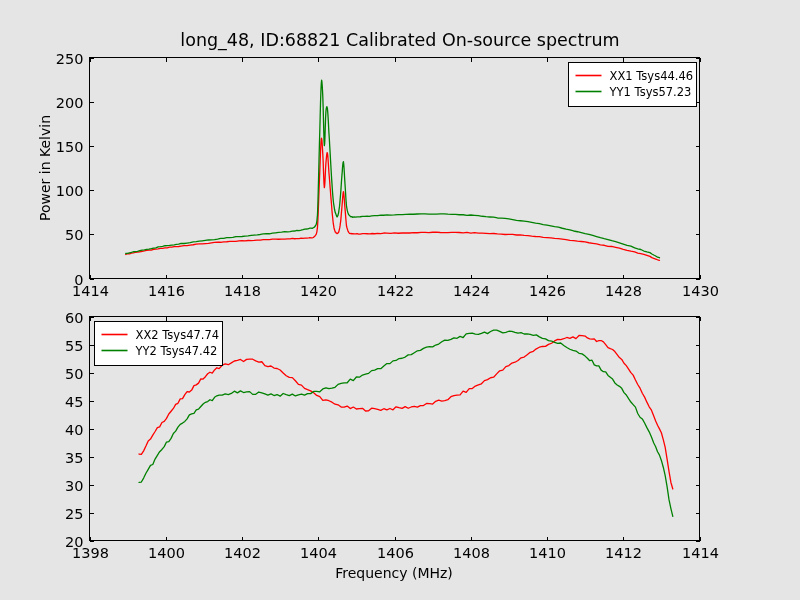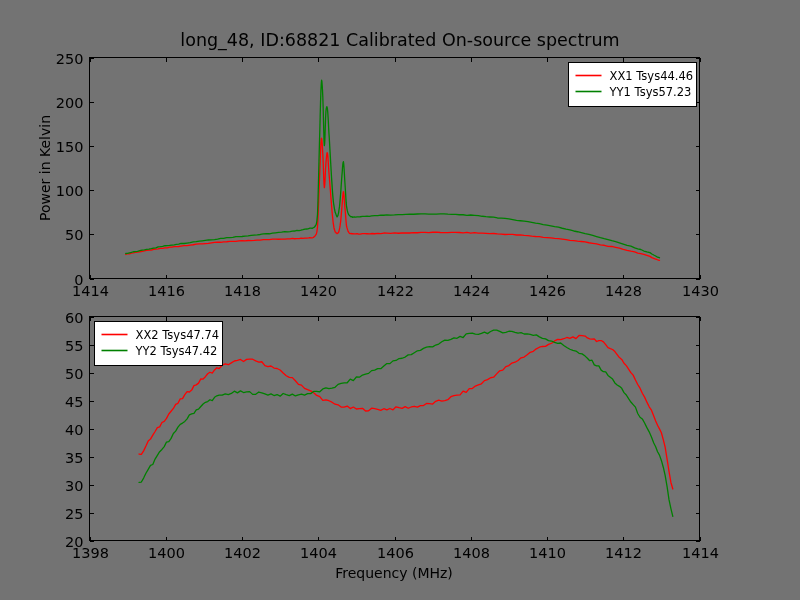--- a/index.html
+++ b/index.html
@@ -10,21 +10,21 @@
   body {
     width: 800px;
     height: 600px;
     font-family: "DejaVu Sans", sans-serif;
     overflow: hidden;
   }
   #figure {
     position: relative;
     width: 800px;
     height: 600px;
-    background: #737373;
+    background: #e5e5e5;
   }
   svg.plot-canvas {
     position: absolute;
     left: 0;
     top: 0;
     width: 800px;
     height: 600px;
   }
   .fig-title {
     font-size: 17.5px;

